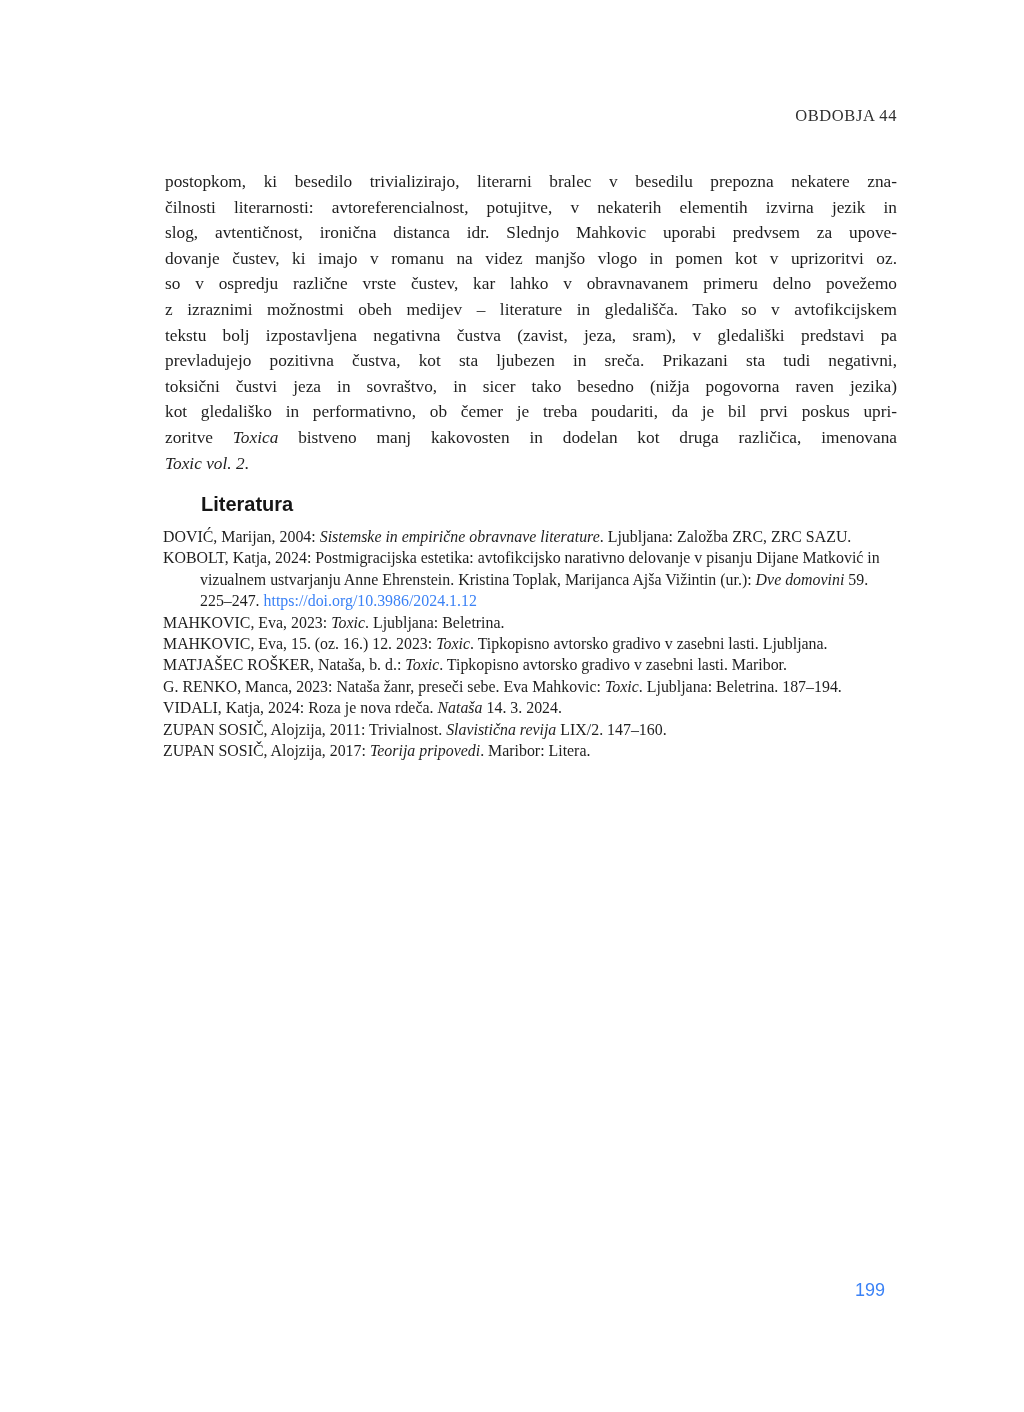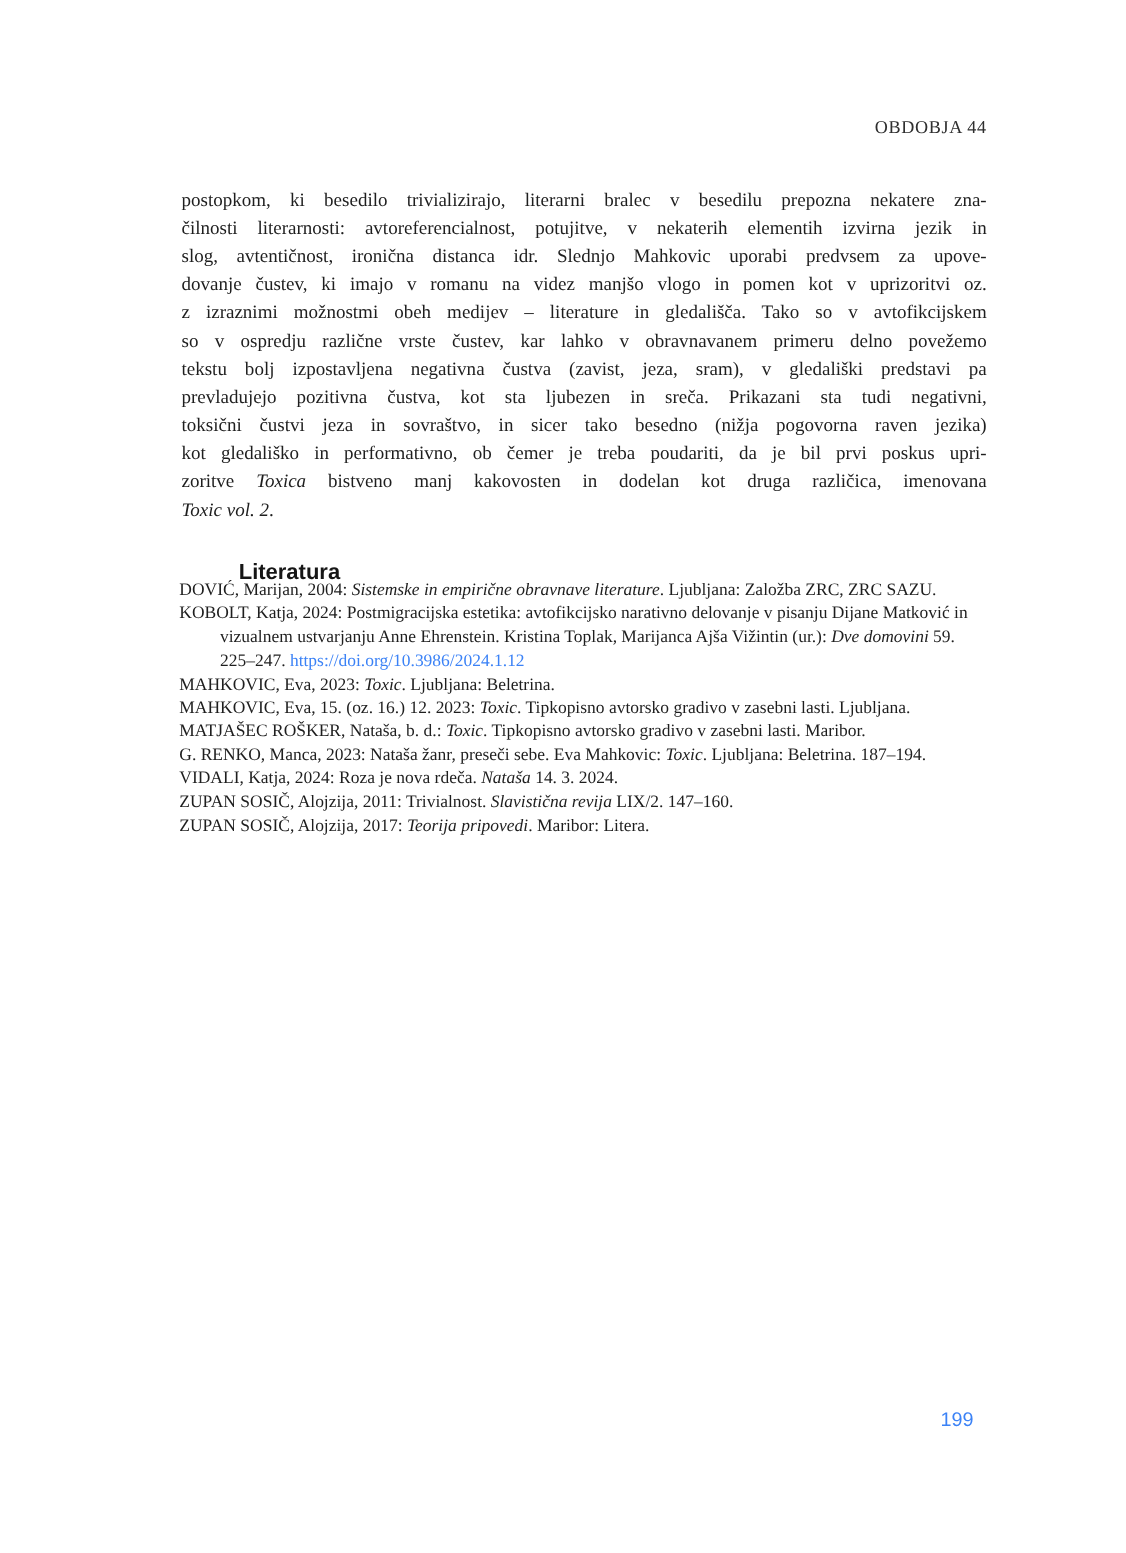--- a/index.html
+++ b/index.html
@@ -33,21 +33,21 @@
     text-align: justify;
     text-align-last: justify;
   }
   .body-text .line.last {
     text-align-last: left;
   }
   .lit-heading {
     position: absolute;
     left: 201px;
     top: 493px;
-    margin: 16px;
+    margin: 0;
     font-family: "Liberation Sans", sans-serif;
     font-size: 20px;
     font-weight: 700;
     color: #161616;
   }
   .bibliography {
     position: absolute;
     left: 163px;
     top: 526px;
     width: 737px;
@@ -73,22 +73,22 @@
 <body>
 
 <div class="page">
   <div class="running-header">OBDOBJA 44</div>
 
   <div class="body-text">
       <div class="line"><span>postopkom, ki besedilo trivializirajo, literarni bralec v besedilu prepozna nekatere zna-</span></div>
       <div class="line"><span>čilnosti literarnosti: avtoreferencialnost, potujitve, v nekaterih elementih izvirna jezik in</span></div>
       <div class="line"><span>slog, avtentičnost, ironična distanca idr. Slednjo Mahkovic uporabi predvsem za upove-</span></div>
       <div class="line"><span>dovanje čustev, ki imajo v romanu na videz manjšo vlogo in pomen kot v uprizoritvi oz.</span></div>
+      <div class="line"><span>so v ospredju različne vrste čustev, kar lahko v obravnavanem primeru delno povežemo</span></div>
       <div class="line"><span>z izraznimi možnostmi obeh medijev – literature in gledališča. Tako so v avtofikcijskem</span></div>
-      <div class="line"><span>so v ospredju različne vrste čustev, kar lahko v obravnavanem primeru delno povežemo</span></div>
       <div class="line"><span>tekstu bolj izpostavljena negativna čustva (zavist, jeza, sram), v gledališki predstavi pa</span></div>
       <div class="line"><span>prevladujejo pozitivna čustva, kot sta ljubezen in sreča. Prikazani sta tudi negativni,</span></div>
       <div class="line"><span>toksični čustvi jeza in sovraštvo, in sicer tako besedno (nižja pogovorna raven jezika)</span></div>
       <div class="line"><span>kot gledališko in performativno, ob čemer je treba poudariti, da je bil prvi poskus upri-</span></div>
       <div class="line"><span>zoritve </span><span class="it">Toxica</span><span> bistveno manj kakovosten in dodelan kot druga različica, imenovana</span></div>
       <div class="line last"><span class="it">Toxic vol. 2</span><span>.</span></div>
     </div>
 
   <h2 class="lit-heading">Literatura</h2>
 

